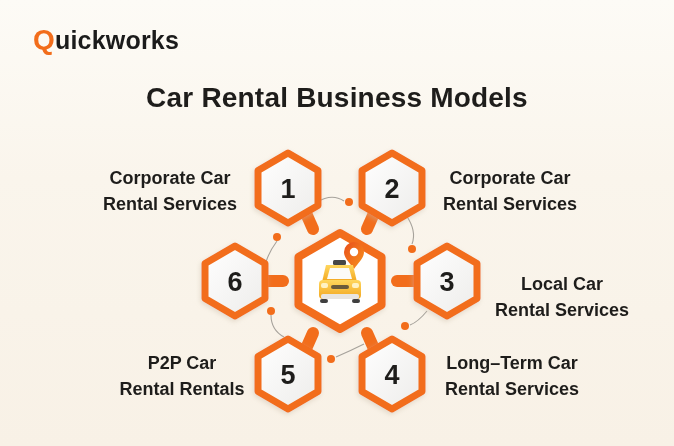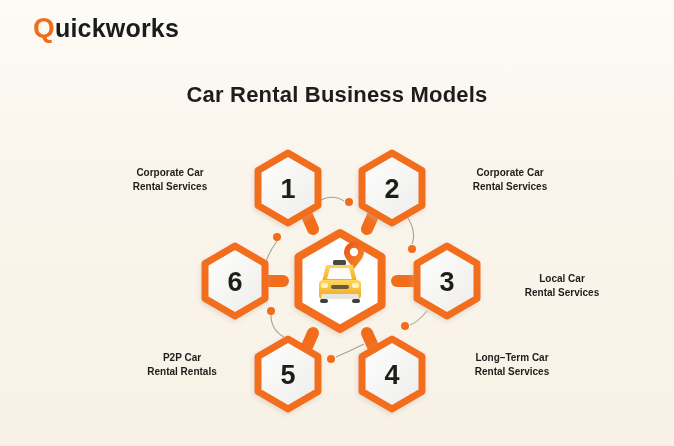--- a/index.html
+++ b/index.html
@@ -6,33 +6,33 @@
   body{
     width:674px;height:446px;
     font-family:"Liberation Sans", sans-serif;
     overflow:hidden;
   }
   .canvas{
     position:relative;width:674px;height:446px;
     background:linear-gradient(180deg,#FDFBF6 0%,#FAF5EC 40%,#F8F1E6 100%);
   }
   .logo{
-    position:absolute;left:33px;top:12px;
+    position:absolute;left:33px;top:24px;
     font-weight:800;font-size:25px;letter-spacing:0.2px;
     color:#1b1b1b;
   }
   .logo .q{color:#F26D1B;font-size:28px;}
   .title{
     position:absolute;left:0;top:82px;width:674px;
-    text-align:center;font-size:22px;font-weight:800;
+    text-align:center;font-size:28px;font-weight:800;
     color:#1E1D1B;letter-spacing:0.2px;
   }
   .label{
     position:absolute;
-    font-size:10px;font-weight:700;line-height:1.42;
+    font-size:18px;font-weight:700;line-height:1.42;
     color:#1E1D1B;text-align:center;white-space:pre-line;
   }
   .lbl-1{left:88px;top:166px;width:164px;}
   .lbl-2{left:428px;top:166px;width:164px;}
   .lbl-3{left:488px;top:272px;width:148px;}
   .lbl-4{left:432px;top:351px;width:160px;}
   .lbl-5{left:102px;top:351px;width:160px;}
   .lbl-6{left:36px;top:260px;width:160px;}
   svg{position:absolute;left:0;top:0;}
   .hex-num{

